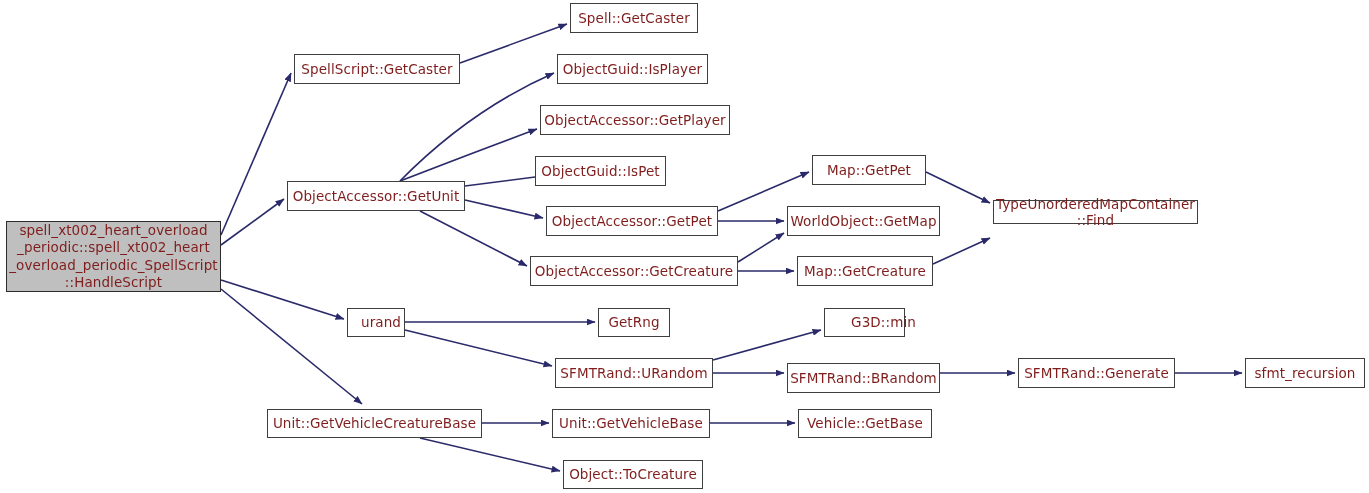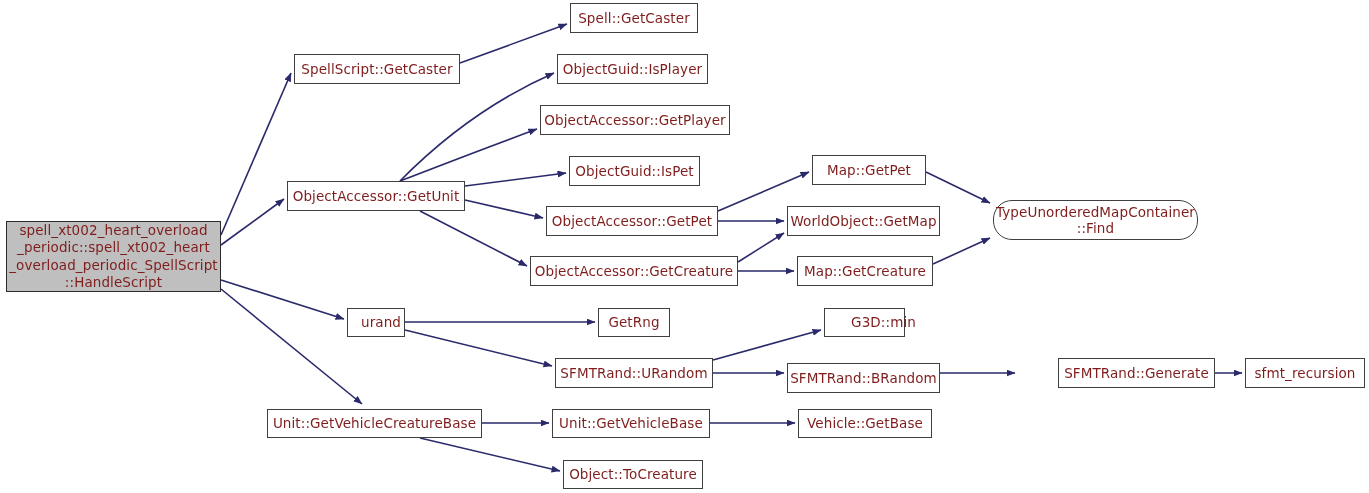--- a/index.html
+++ b/index.html
@@ -96,33 +96,33 @@
   <div id="node-layer">
       <div class="node root" style="left: 6px; top: 221px; width: 215px; height: 71px; background: rgb(191, 191, 191);"><span class="node-label">spell_xt002_heart_overload
 _periodic::spell_xt002_heart
 _overload_periodic_SpellScript
 ::HandleScript</span></div>
       <div class="node" style="left: 294px; top: 54px; width: 166px; height: 30px; background: rgb(255, 255, 255); border-color: rgb(63, 63, 63);"><span class="node-label">SpellScript::GetCaster</span></div>
       <div class="node" style="left: 570px; top: 3px; width: 128px; height: 30px; background: rgb(255, 255, 255); border-color: rgb(63, 63, 63);"><span class="node-label">Spell::GetCaster</span></div>
       <div class="node" style="left: 557px; top: 54px; width: 151px; height: 30px; background: rgb(255, 255, 255); border-color: rgb(63, 63, 63);"><span class="node-label">ObjectGuid::IsPlayer</span></div>
       <div class="node" style="left: 540px; top: 105px; width: 190px; height: 30px; background: rgb(255, 255, 255); border-color: rgb(63, 63, 63);"><span class="node-label">ObjectAccessor::GetPlayer</span></div>
       <div class="node" style="left: 287px; top: 181px; width: 178px; height: 30px; background: rgb(255, 255, 255); border-color: rgb(63, 63, 63);"><span class="node-label">ObjectAccessor::GetUnit</span></div>
-      <div class="node" style="left: 569px; top: 156px; width: 131px; height: 30px; background: rgb(255, 255, 255); border-color: rgb(63, 63, 63);"><span class="node-label">ObjectGuid::IsPet</span></div>
+      <div class="node" style="left: 535px; top: 156px; width: 131px; height: 30px; background: rgb(255, 255, 255); border-color: rgb(63, 63, 63);"><span class="node-label">ObjectGuid::IsPet</span></div>
       <div class="node" style="left: 546px; top: 206px; width: 172px; height: 30px; background: rgb(255, 255, 255); border-color: rgb(63, 63, 63);"><span class="node-label">ObjectAccessor::GetPet</span></div>
       <div class="node" style="left: 530px; top: 256px; width: 208px; height: 30px; background: rgb(255, 255, 255); border-color: rgb(63, 63, 63);"><span class="node-label">ObjectAccessor::GetCreature</span></div>
       <div class="node" style="left: 812px; top: 155px; width: 114px; height: 30px; background: rgb(255, 255, 255); border-color: rgb(63, 63, 63);"><span class="node-label">Map::GetPet</span></div>
       <div class="node" style="left: 787px; top: 206px; width: 153px; height: 30px; background: rgb(255, 255, 255); border-color: rgb(63, 63, 63);"><span class="node-label">WorldObject::GetMap</span></div>
       <div class="node" style="left: 797px; top: 256px; width: 136px; height: 30px; background: rgb(255, 255, 255); border-color: rgb(63, 63, 63);"><span class="node-label">Map::GetCreature</span></div>
-      <div class="node" style="left: 993px; top: 200px; width: 205px; height: 40px; background: rgb(255, 255, 255); border-color: rgb(63, 63, 63); border-radius: 19px;"><span class="node-label">TypeUnorderedMapContainer
+      <div class="node" style="left: 993px; top: 200px; width: 205px; height: 24px; background: rgb(255, 255, 255); border-color: rgb(63, 63, 63);"><span class="node-label">TypeUnorderedMapContainer
 ::Find</span></div>
       <div class="node" style="left: 347px; top: 308px; width: 58px; height: 29px; background: rgb(255, 255, 255); border-color: rgb(63, 63, 63); padding-left: 10px;"><span class="node-label">urand</span></div>
       <div class="node" style="left: 598px; top: 308px; width: 72px; height: 29px; background: rgb(255, 255, 255); border-color: rgb(63, 63, 63);"><span class="node-label">GetRng</span></div>
       <div class="node" style="left: 555px; top: 358px; width: 158px; height: 30px; background: rgb(255, 255, 255); border-color: rgb(63, 63, 63);"><span class="node-label">SFMTRand::URandom</span></div>
       <div class="node" style="left: 824px; top: 308px; width: 81px; height: 29px; background: rgb(255, 255, 255); border-color: rgb(63, 63, 63); padding-left: 38px;"><span class="node-label">G3D::min</span></div>
       <div class="node" style="left: 787px; top: 363px; width: 153px; height: 30px; background: rgb(255, 255, 255); border-color: rgb(63, 63, 63);"><span class="node-label">SFMTRand::BRandom</span></div>
-      <div class="node" style="left: 1018px; top: 358px; width: 157px; height: 30px; background: rgb(255, 255, 255); border-color: rgb(63, 63, 63); margin-left: 40px;"><span class="node-label">SFMTRand::Generate</span></div>
+      <div class="node" style="left: 1018px; top: 358px; width: 157px; height: 30px; background: rgb(255, 255, 255); border-color: rgb(63, 63, 63);"><span class="node-label">SFMTRand::Generate</span></div>
       <div class="node" style="left: 1245px; top: 358px; width: 120px; height: 30px; background: rgb(255, 255, 255); border-color: rgb(63, 63, 63);"><span class="node-label">sfmt_recursion</span></div>
       <div class="node" style="left: 267px; top: 409px; width: 215px; height: 29px; background: rgb(255, 255, 255); border-color: rgb(63, 63, 63);"><span class="node-label">Unit::GetVehicleCreatureBase</span></div>
       <div class="node" style="left: 552px; top: 409px; width: 158px; height: 29px; background: rgb(255, 255, 255); border-color: rgb(63, 63, 63);"><span class="node-label">Unit::GetVehicleBase</span></div>
       <div class="node" style="left: 798px; top: 409px; width: 134px; height: 29px; background: rgb(255, 255, 255); border-color: rgb(63, 63, 63);"><span class="node-label">Vehicle::GetBase</span></div>
       <div class="node" style="left: 563px; top: 460px; width: 140px; height: 29px; background: rgb(255, 255, 255); border-color: rgb(63, 63, 63);"><span class="node-label">Object::ToCreature</span></div>
     </div>
 </div>
 
 </body></html>

